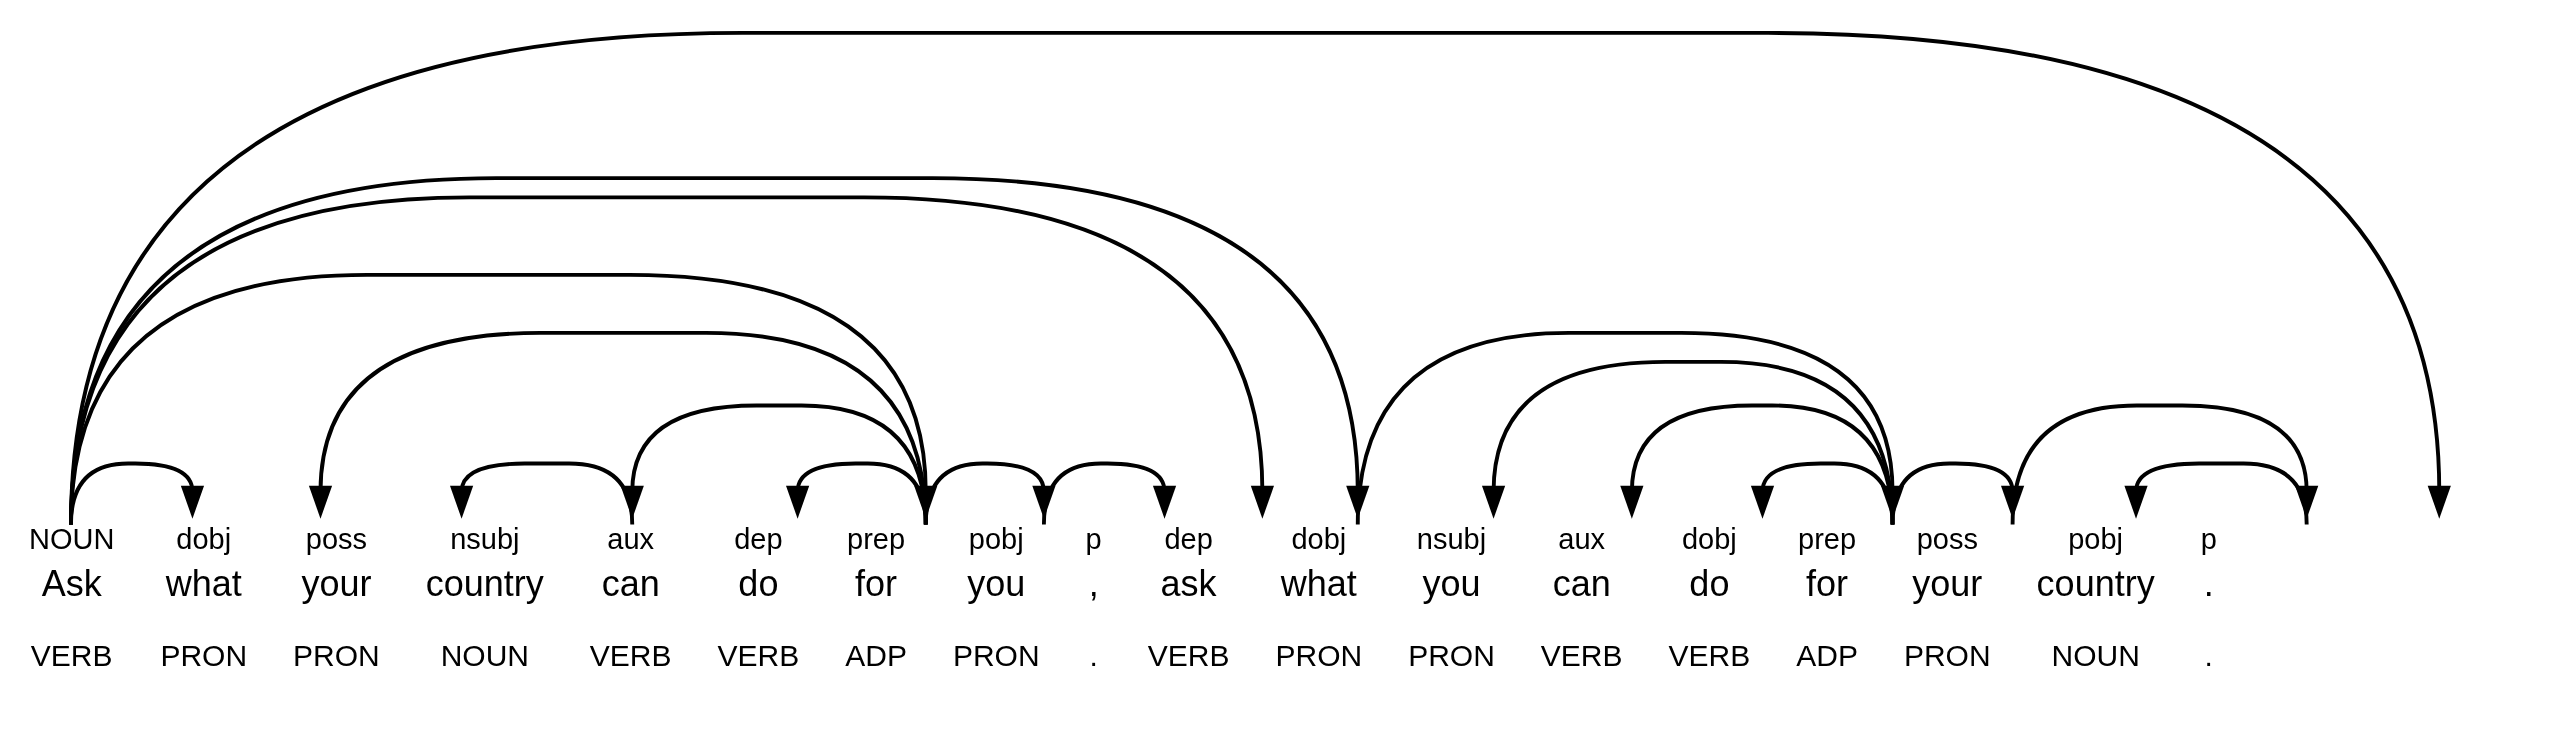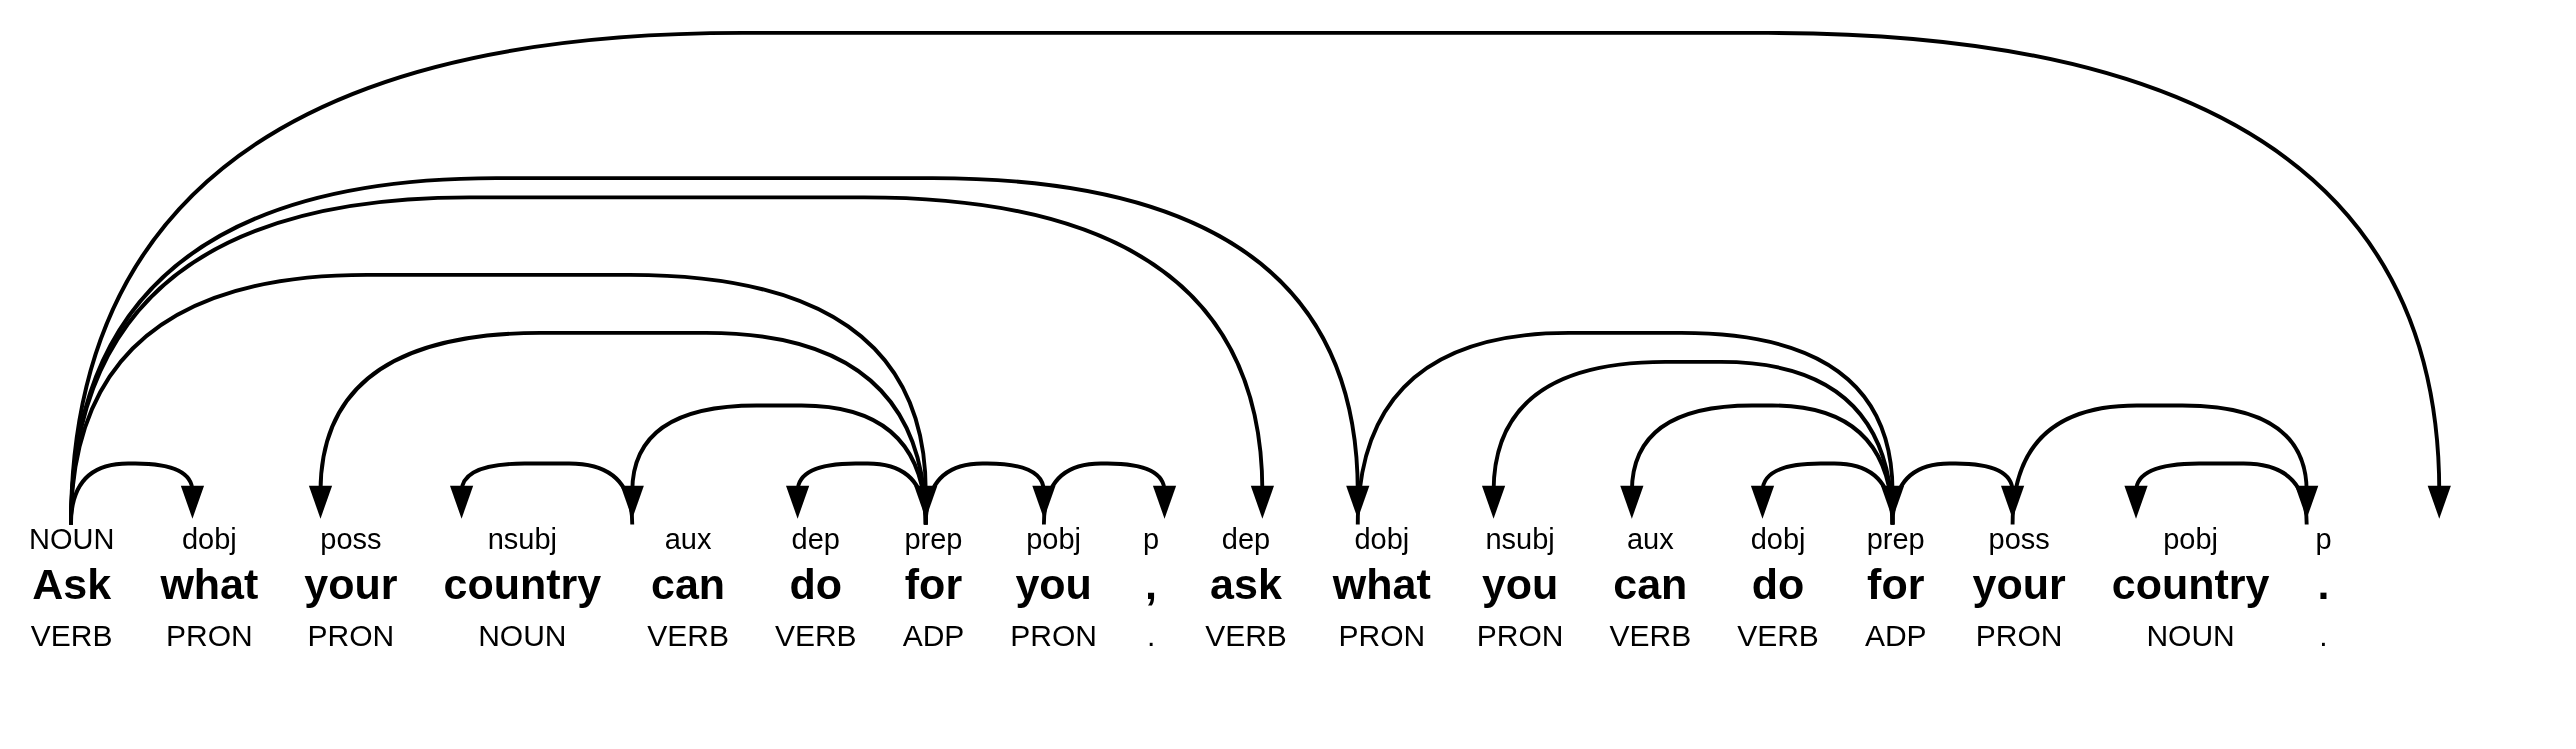--- a/index.html
+++ b/index.html
@@ -11,22 +11,22 @@
     overflow:hidden;
   }
   .arcs{position:absolute;left:0;top:0;width:2576px;height:750px;}
   .tokens{
     position:absolute;left:29px;top:521px;
     display:flex;flex-direction:row;align-items:flex-start;
     gap:46px;white-space:nowrap;
   }
   .token{display:flex;flex-direction:column;align-items:center;}
   .dep{font-size:29px;line-height:37px;font-weight:400;}
-  .word{font-size:43px;line-height:52px;font-weight:700;}
-  .pos{font-size:30px;line-height:37px;font-weight:400;margin-top:7px;}
+  .word{font-size:36px;line-height:52px;font-weight:400;}
+  .pos{font-size:30px;line-height:37px;font-weight:400;margin-top:27px;}
   .arcpath{fill:none;stroke:#000000;stroke-width:4px;}
   .arrow{fill:#000000;stroke:none;}
 </style>
 </head>
 <body>
 
 <div class="stage">
   <svg class="arcs" id="arc-svg" viewBox="0 0 2662 775">
       <path class="arcpath" d="M 73.328125 542 Q 73.328125 479 132.39375 479 L 139.809375 479 Q 198.875 479 198.875 508"></path>
       <polygon class="arrow" points="198.875,536 186.875,502 210.875,502"></polygon>

